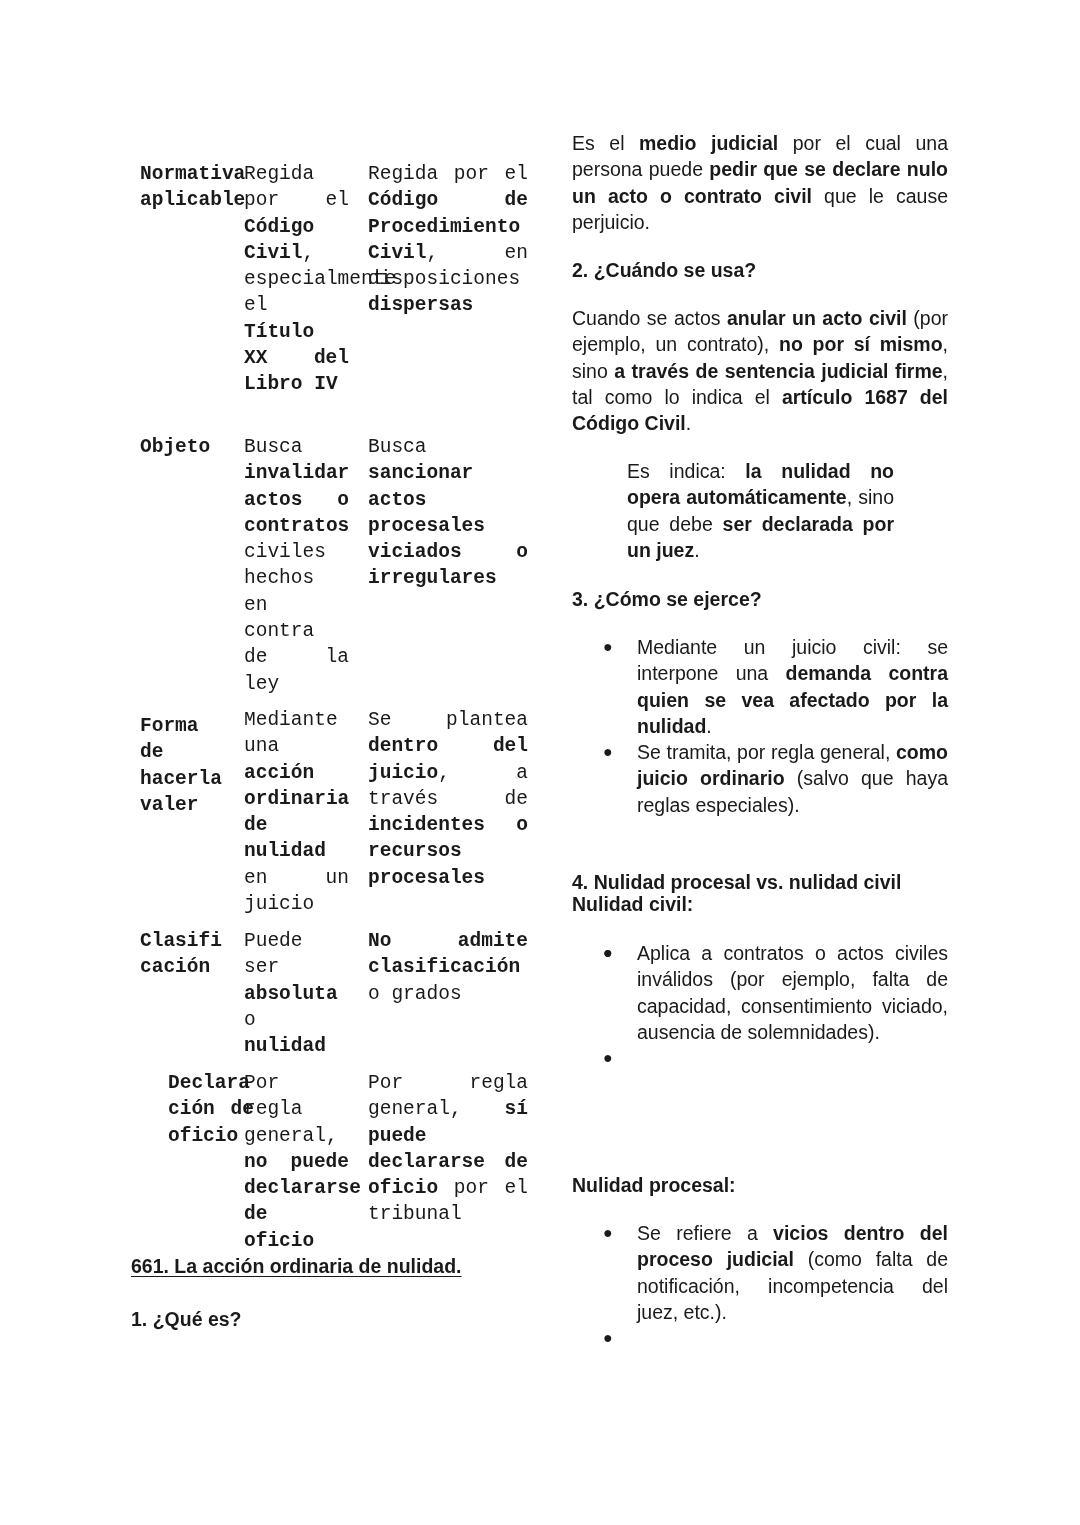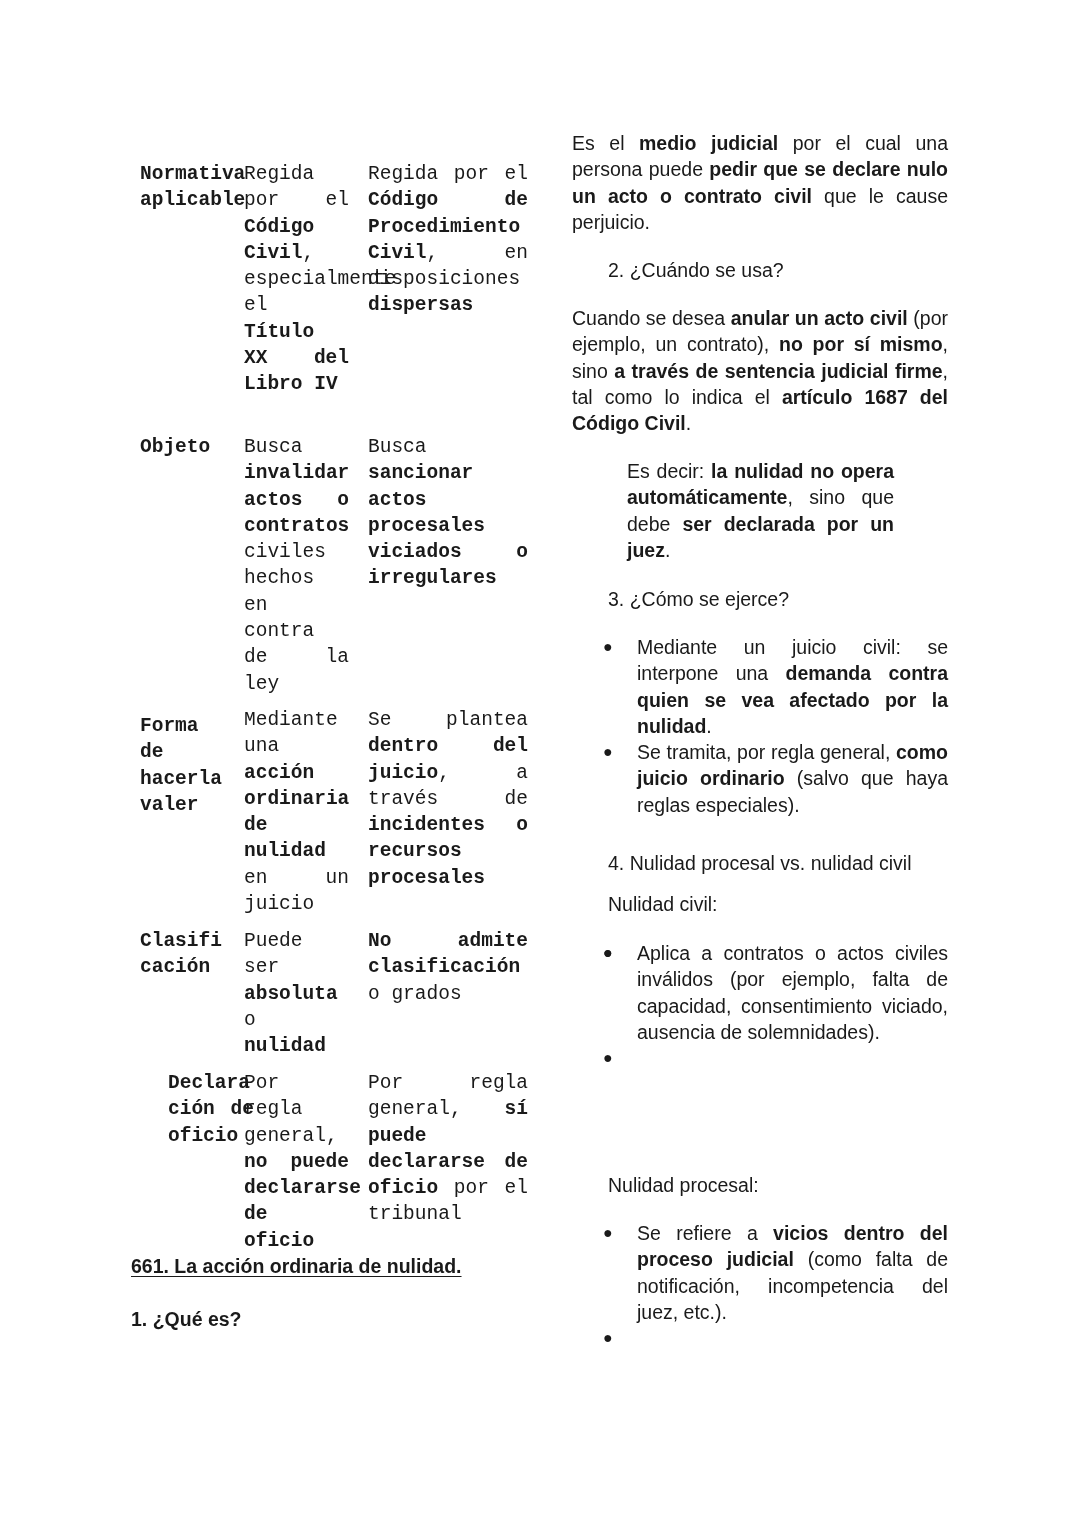--- a/index.html
+++ b/index.html
@@ -10,21 +10,21 @@
   }
   .b { font-weight: bold; }
   .just { text-align: justify; }
   .table-row { position: absolute; left: 140px; width: 388px; }
   .cell { position: absolute; top: 0; font-family: Liberation Mono, monospace; }
   .c-label { left: 0; width: 88px; font-weight: bold; text-align: justify; }
   .c-civil { left: 104px; width: 105px; text-align: justify; }
   .c-proc  { left: 228px; width: 160px; text-align: justify; }
   .right-col { position: absolute; left: 572px; width: 376px; }
   .block { position: absolute; left: 0; width: 376px; }
-  .heading { font-weight: normal; margin-left: 36px; }
+  .heading { font-weight: bold; }
   .indent { position: absolute; left: 55px; width: 267px; }
   .bullet-list { position: absolute; left: 0; width: 376px; margin: 0; padding: 0; list-style: none; }
   .bullet-item { position: relative; padding-left: 65px; text-align: justify; }
   .bullet-dot { position: absolute; left: 31px; top: 0; font-size: 16px; }
   .underline-title { position: absolute; left: 131px; top: 1253px; font-weight: bold; text-decoration: underline; text-underline-offset: 3px; }
   .left-heading { position: absolute; left: 131px; top: 1306px; font-weight: bold; text-align: right; }
 </style>
 </head>
 <body>
 
@@ -61,32 +61,32 @@
 </div>
 
 <div class="underline-title">661. La acción ordinaria de nulidad.</div>
 <div class="left-heading">1. ¿Qué es?</div>
 
 <div class="right-col">
   <div class="block just" style="top:130px;"><span>Es el </span><span class="b">medio judicial</span><span> por el cual una persona puede </span><span class="b">pedir que se declare nulo un acto o contrato civil</span><span> que le cause perjuicio.</span></div>
 
   <div class="block heading" style="top:257px;">2. ¿Cuándo se usa?</div>
 
-  <div class="block just" style="top:305px;"><span>Cuando se desea </span><span class="b">anular un acto civil</span><span> (por ejemplo, un contrato), </span><span class="b">no por sí mismo</span><span>, sino </span><span class="b">a través de sentencia judicial firme</span><span>, tal como lo indica el </span><span class="b">artículo 1687 del Código Civil</span><span>.</span></div>
+  <div class="block just" style="top:305px;"><span>Cuando se actos </span><span class="b">anular un acto civil</span><span> (por ejemplo, un contrato), </span><span class="b">no por sí mismo</span><span>, sino </span><span class="b">a través de sentencia judicial firme</span><span>, tal como lo indica el </span><span class="b">artículo 1687 del Código Civil</span><span>.</span></div>
 
-  <div class="indent just" style="top:458px;"><span>Es decir: </span><span class="b">la nulidad no opera automáticamente</span><span>, sino que debe </span><span class="b">ser declarada por un juez</span><span>.</span></div>
+  <div class="indent just" style="top:458px;"><span>Es indica: </span><span class="b">la nulidad no opera automáticamente</span><span>, sino que debe </span><span class="b">ser declarada por un juez</span><span>.</span></div>
 
   <div class="block heading" style="top:586px;">3. ¿Cómo se ejerce?</div>
 
   <ul class="bullet-list" style="top:634px;">
       <li class="bullet-item"><span class="bullet-dot">●</span><span><span>Mediante un juicio civil: se interpone una </span><span class="b">demanda contra quien se vea afectado por la nulidad</span><span>.</span></span></li>
       <li class="bullet-item"><span class="bullet-dot">●</span><span><span>Se tramita, por regla general, </span><span class="b">como juicio ordinario</span><span> (salvo que haya reglas especiales).</span></span></li>
     </ul>
 
-  <div class="block heading" style="top:850px;">4. Nulidad procesal vs. nulidad civil</div>
+  <div class="block heading" style="top:869px;">4. Nulidad procesal vs. nulidad civil</div>
 
   <div class="block heading" style="top:891px;">Nulidad civil:</div>
 
   <ul class="bullet-list" style="top:940px;">
       <li class="bullet-item"><span class="bullet-dot">●</span></li>
       <li class="bullet-item"><span class="bullet-dot">●</span><span><span>Aplica a contratos o actos civiles inválidos (por ejemplo, falta de capacidad, consentimiento viciado, ausencia de solemnidades).</span></span></li>
       <li class="bullet-item"><span class="bullet-dot">●</span></li>
     </ul>
 
   <div class="block heading" style="top:1172px;">Nulidad procesal:</div>

